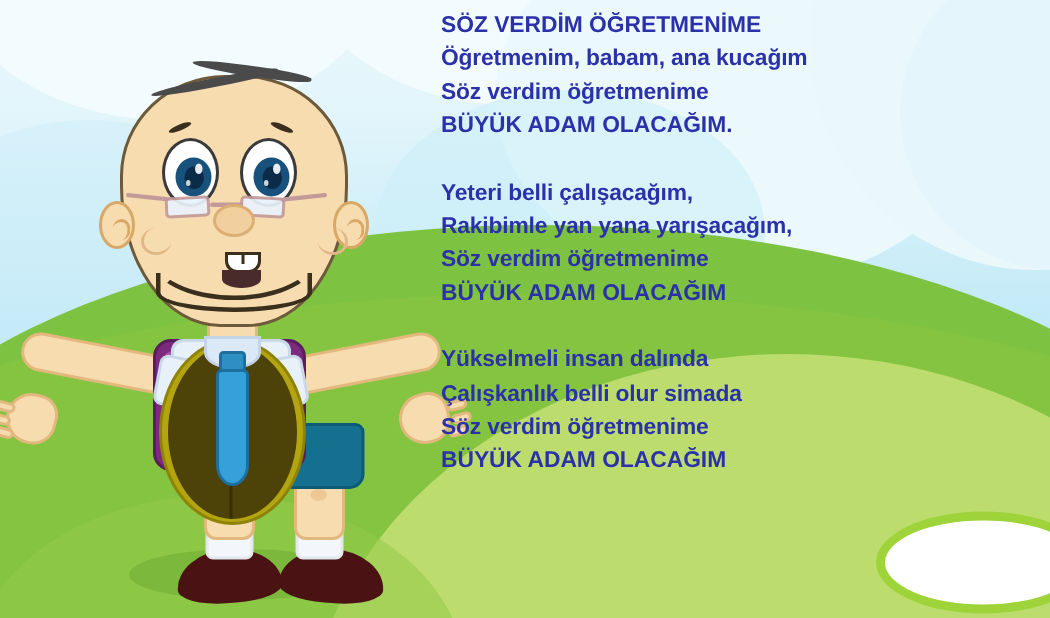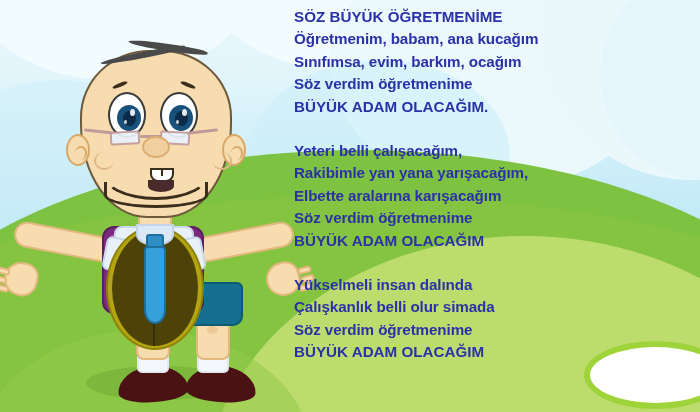--- a/index.html
+++ b/index.html
@@ -318,31 +318,29 @@
     <div class="pc temple r"></div>
     <div class="pc lens l"></div>
     <div class="pc lens r"></div>
     <div class="pc bridge"></div>
     <div class="pc nose"></div>
   </div>
 
   <div class="poem">
 
     <div class="stanza">
-      <div class="ln caps">SÖZ BÜYÜK ÖĞRETMENİME</div>
+      <div class="ln caps">SÖZ VERDİM ÖĞRETMENİME</div>
       <div class="ln">Öğretmenim, babam, ana kucağım</div>
-      <div class="ln">Sınıfımsa, evim, barkım, ocağım</div>
       <div class="ln">Söz verdim öğretmenime</div>
       <div class="ln caps">BÜYÜK ADAM OLACAĞIM.</div>
     </div>
 
     <div class="stanza">
       <div class="ln">Yeteri belli çalışacağım,</div>
       <div class="ln">Rakibimle yan yana yarışacağım,</div>
-      <div class="ln">Elbette aralarına karışacağım</div>
       <div class="ln">Söz verdim öğretmenime</div>
       <div class="ln caps">BÜYÜK ADAM OLACAĞIM</div>
     </div>
 
     <div class="stanza">
       <div class="ln">Yükselmeli insan dalında</div>
       <div class="ln">Çalışkanlık belli olur simada</div>
       <div class="ln">Söz verdim öğretmenime</div>
       <div class="ln caps">BÜYÜK ADAM OLACAĞIM</div>
     </div>

